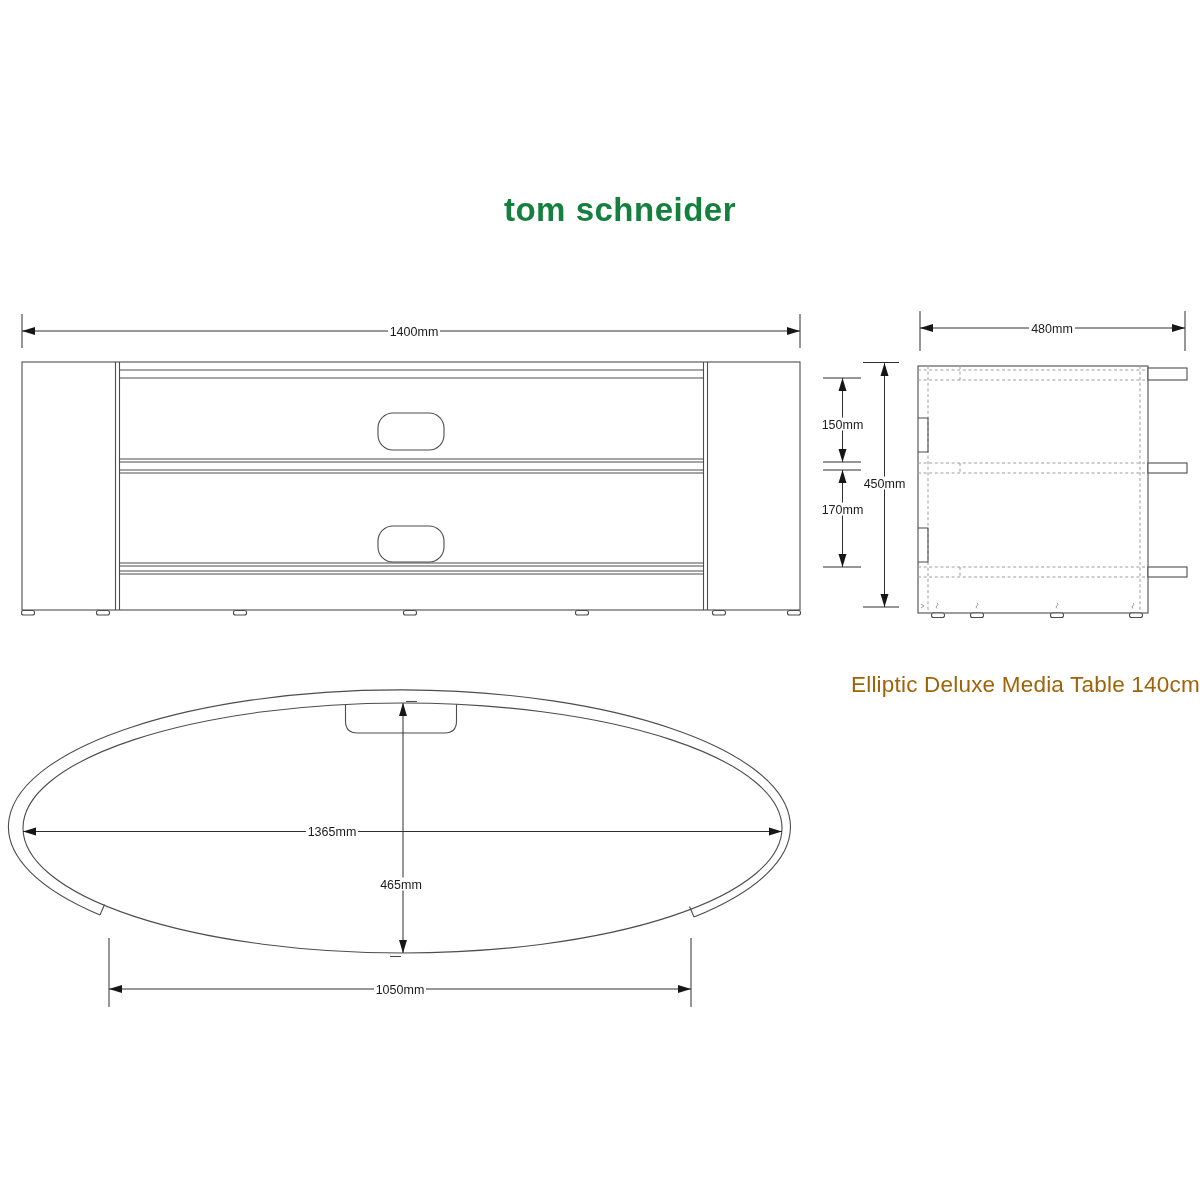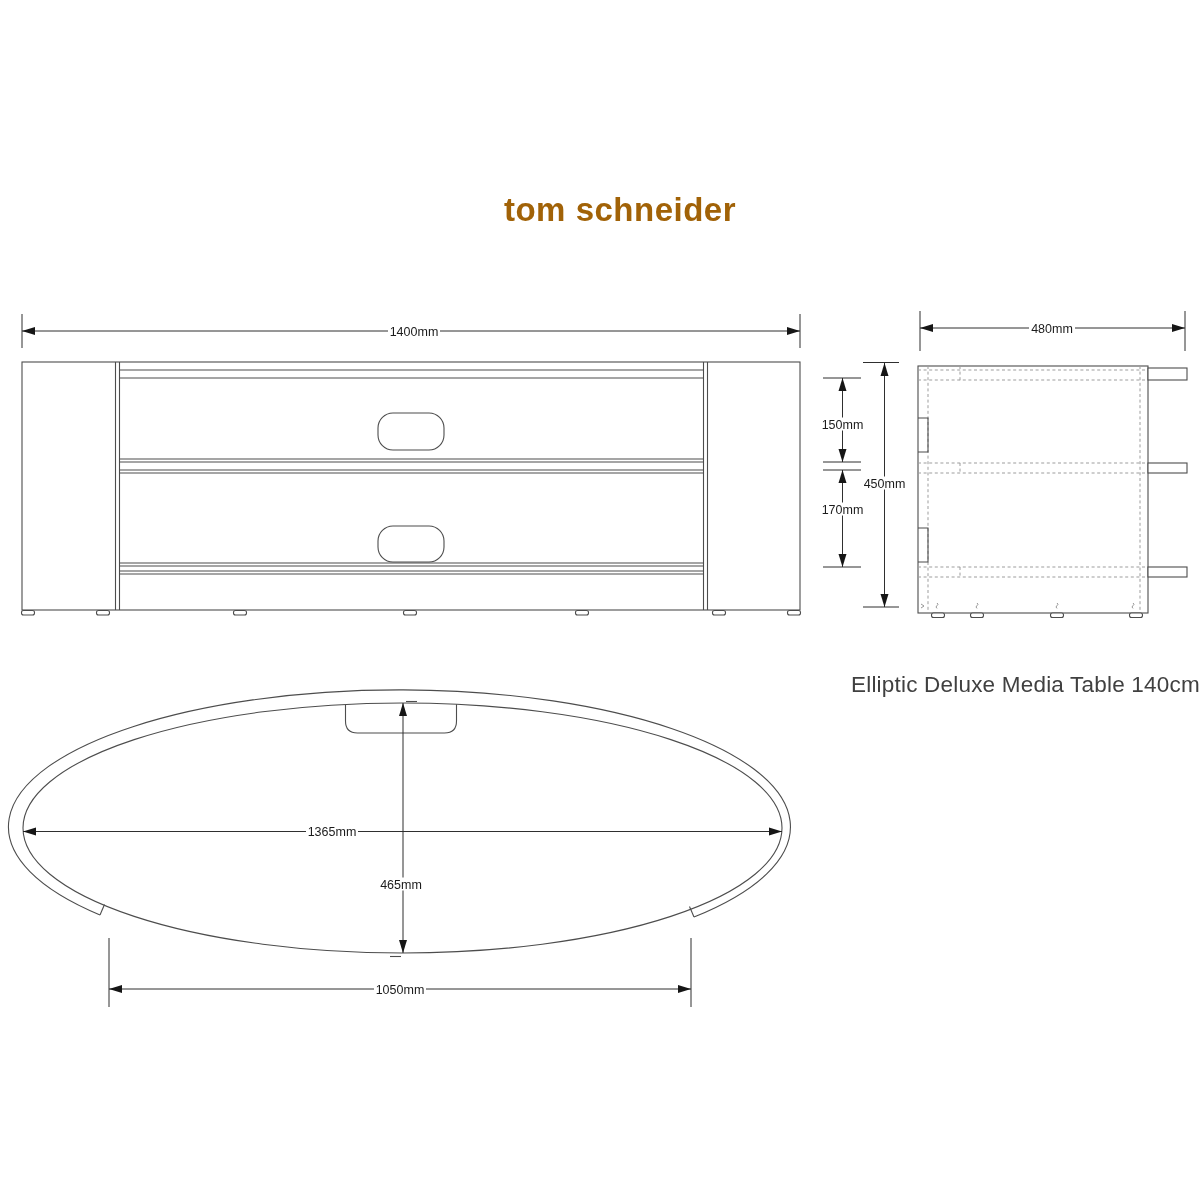--- a/index.html
+++ b/index.html
@@ -1,21 +1,21 @@
 <!DOCTYPE html>
 <html><head>
 <meta charset="utf-8">
 <style>
   html,body{margin:0;padding:0;background:#fff;}
   .canvas{position:relative;width:1200px;height:1200px;background:#ffffff;overflow:hidden;
           font-family:"Liberation Sans",sans-serif;}
   .logo-wrap{position:absolute;left:420px;top:188px;width:400px;text-align:center;}
   .logo-tagline{font-size:13px;font-weight:700;letter-spacing:2.6px;color:#383838;}
-  .logo-name{margin-top:3px;font-size:33px;font-weight:700;letter-spacing:0.5px;color:#a16207;}
-  .product-title{position:absolute;left:851px;top:672px;font-size:22.5px;color:#404040;letter-spacing:0.2px;}
+  .logo-name{margin-top:3px;font-size:33px;font-weight:700;letter-spacing:0.5px;color:#15803d;}
+  .product-title{position:absolute;left:851px;top:672px;font-size:22.5px;color:#a16207;letter-spacing:0.2px;}
   svg{position:absolute;left:0;top:0;}
   .obj{fill:none;stroke:#4d4d4d;stroke-width:1.1;}
   .objw{fill:#ffffff;stroke:#4d4d4d;stroke-width:1.1;}
   .dim{fill:none;stroke:#2f2f2f;stroke-width:1;}
   .dash{fill:none;stroke:#9d9d9d;stroke-width:1;stroke-dasharray:3 2.6;}
   .arr{fill:#161616;stroke:none;}
   .mask{fill:#ffffff;stroke:none;}
   .lbl{font-family:"Liberation Sans",sans-serif;font-size:12.5px;fill:#1c1c1c;text-anchor:middle;}
   .squig{fill:none;stroke:#8a8a8a;stroke-width:0.9;}
 </style>

